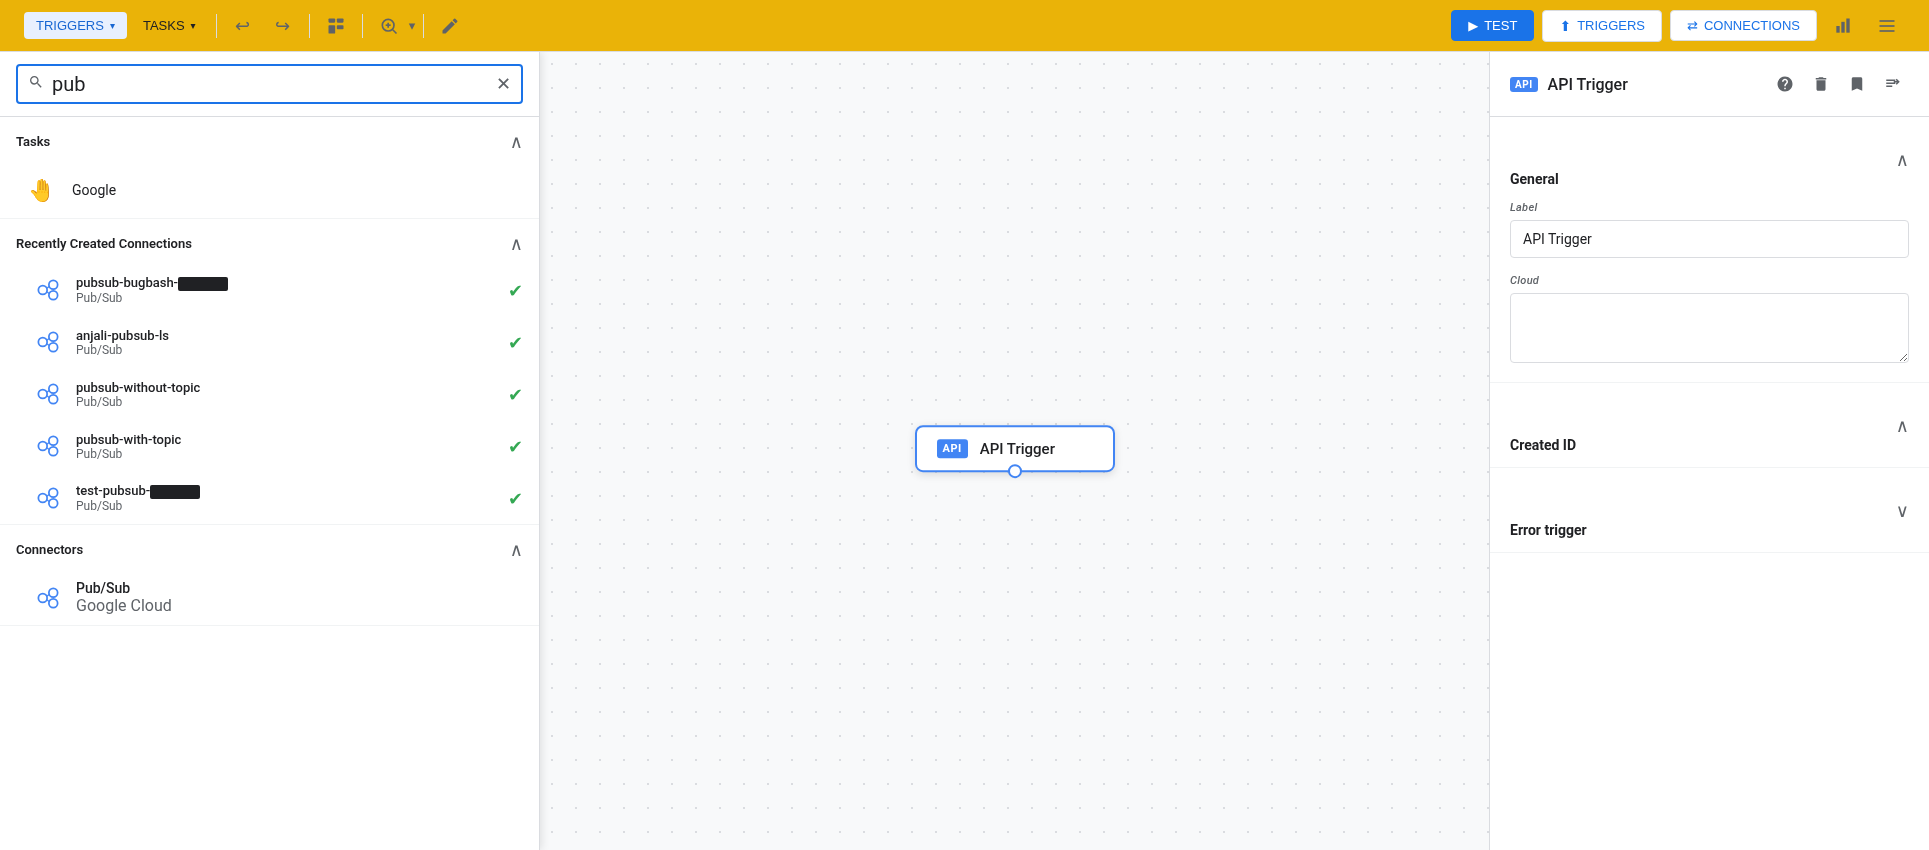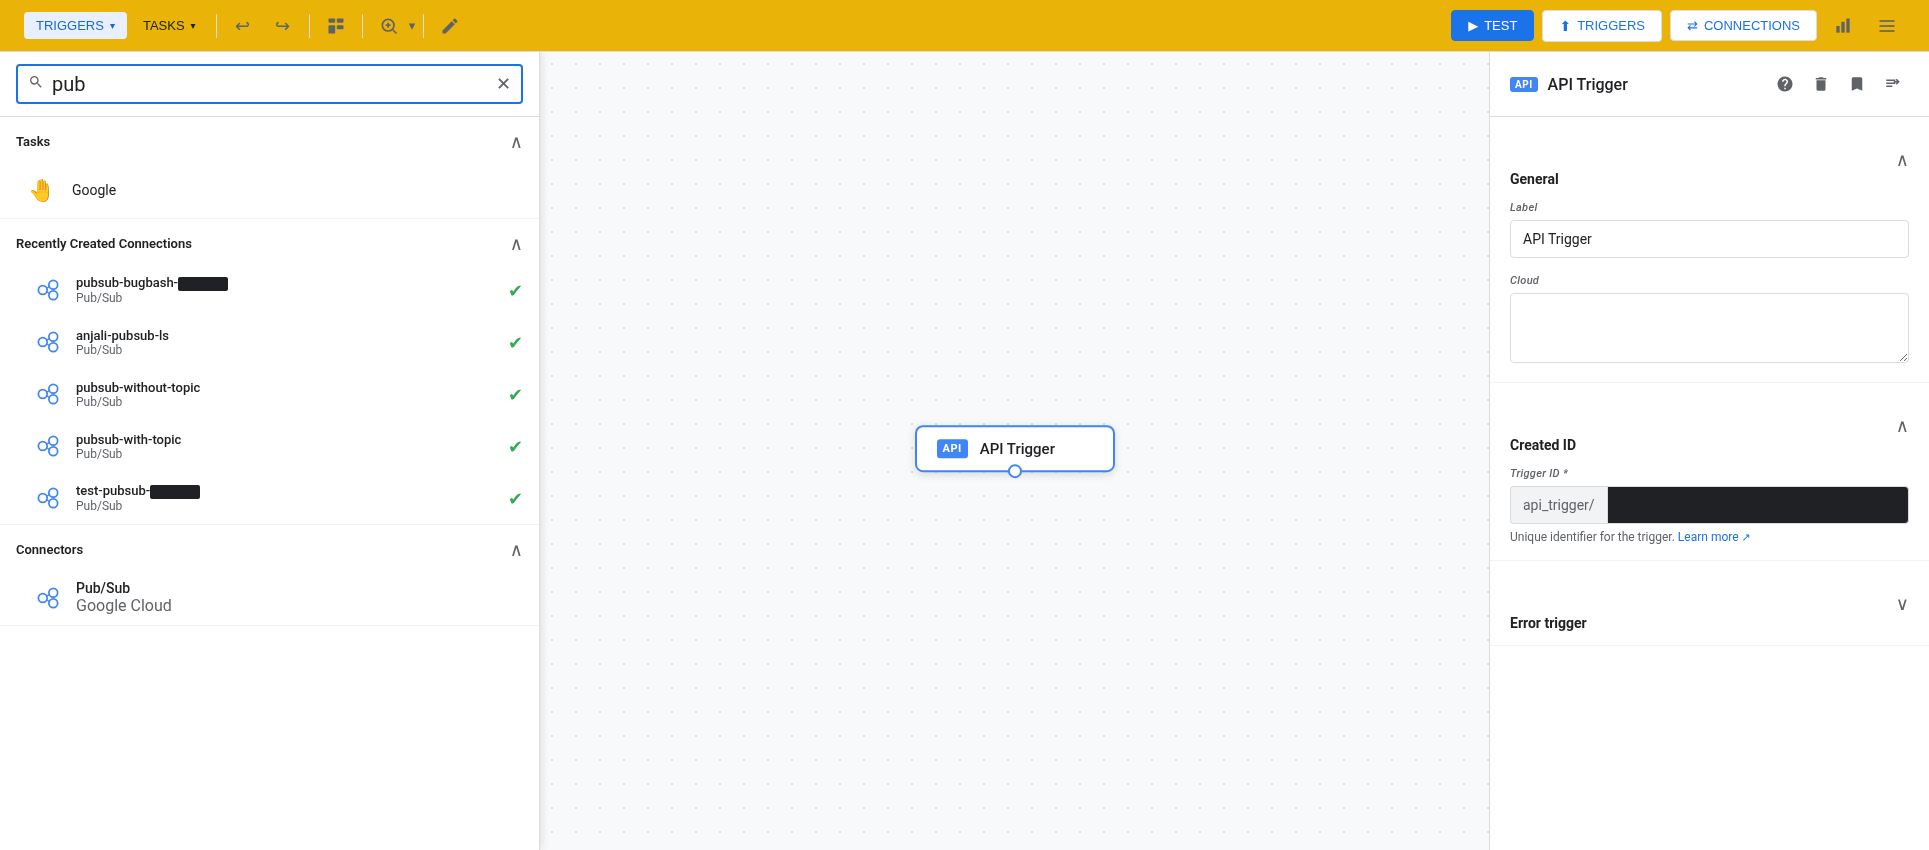--- a/index.html
+++ b/index.html
@@ -748,34 +748,20 @@
         <div class="field-label">Cloud</div>
         <textarea class="field-textarea" style=""></textarea>
       </div>
     </div>
 
     <div class="rp-section">
       <div class="rp-section-header">
         <span class="rp-section-title">Created ID</span>
         <span class="rp-section-chevron">∧</span>
       </div>
-      <div class="trigger-id-field-group">
-        <div class="field-label">Trigger ID *</div>
-        <div class="trigger-id-row">
-          <span class="trigger-id-prefix">api_trigger/</span>
-          <input type="text" class="trigger-id-value" value="" style="">
-        </div>
-        <div class="trigger-id-help">
-          <span>Unique identifier for the trigger.</span>
-          <a href="#">
-            <span>Learn more</span>
-            <span class="external-link-icon">↗</span>
-          </a>
-        </div>
-      </div>
     </div>
 
     <div class="rp-section">
       <div class="rp-section-header">
         <span class="rp-section-title">Error trigger</span>
         <span class="rp-section-chevron">∨</span>
       </div>
     </div>
 
   </div>

